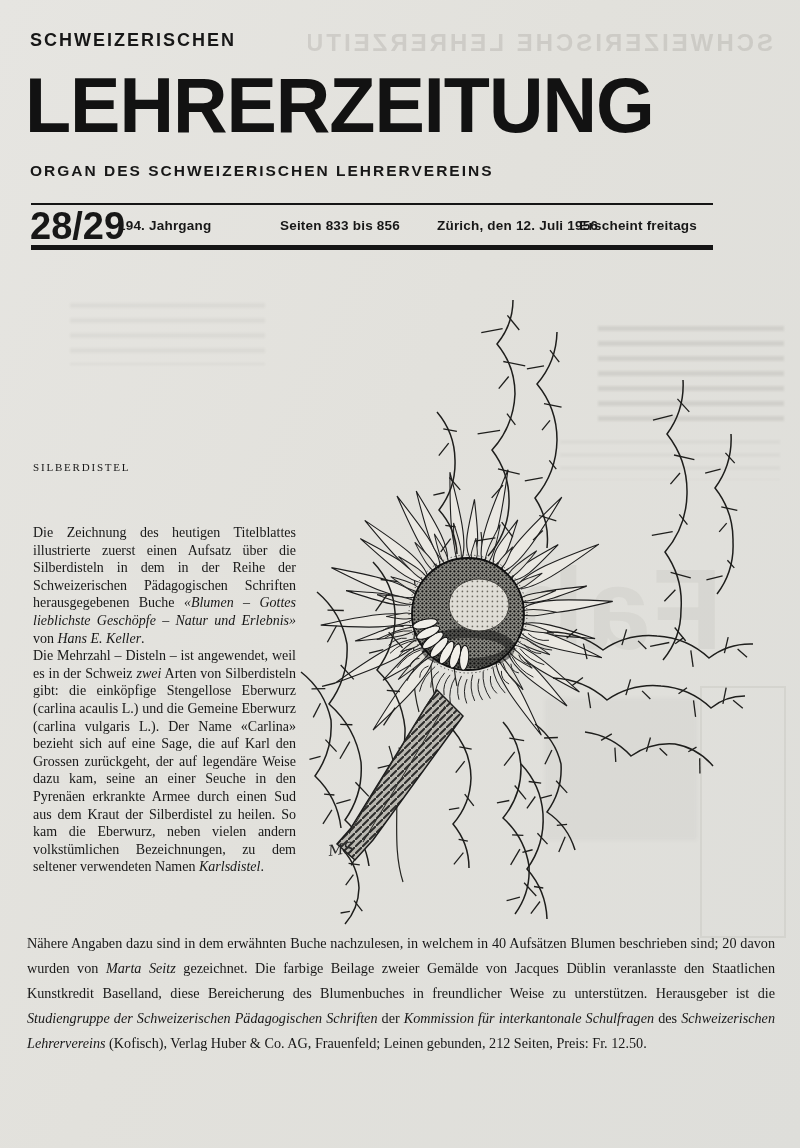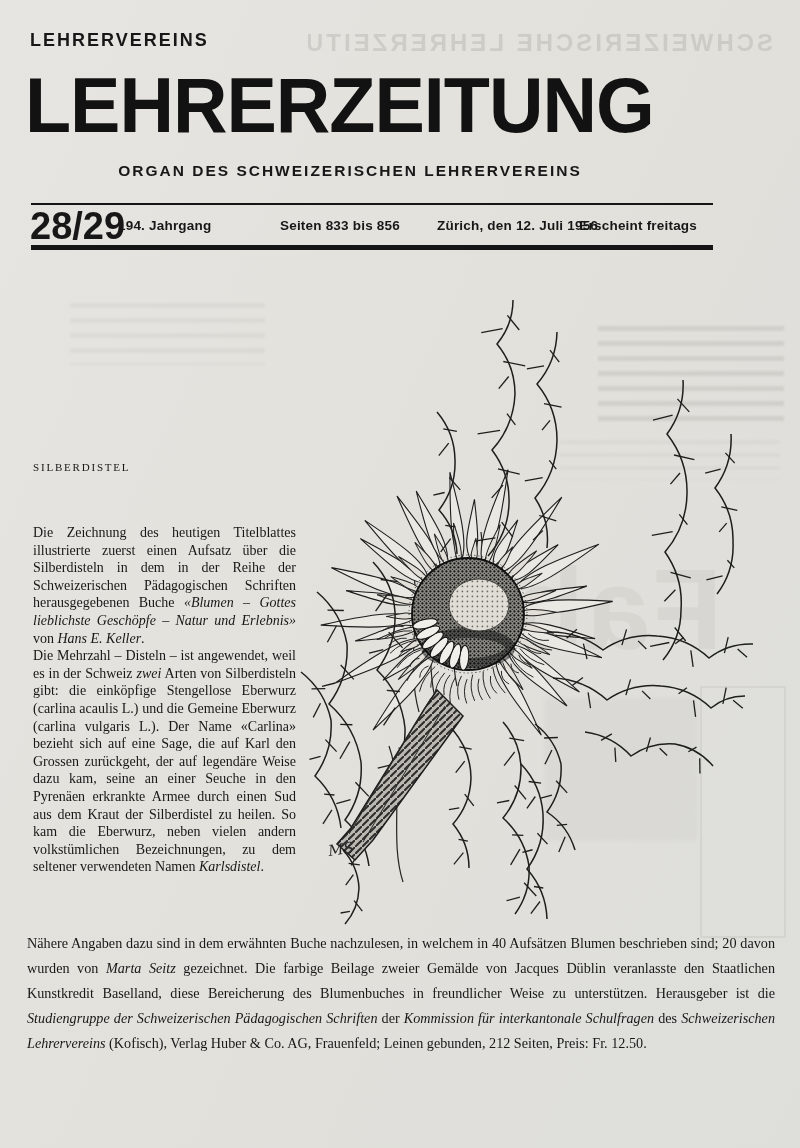--- a/index.html
+++ b/index.html
@@ -20,21 +20,21 @@
   .ghost-ad{left:512px;top:552px;font-family:"Liberation Sans",sans-serif;font-weight:700;
      font-size:115px;line-height:1;color:rgba(70,68,62,.055);transform:scaleX(-1);letter-spacing:2px;}
   .ghost-band{left:545px;top:698px;width:152px;height:142px;background:rgba(70,68,62,.035);filter:blur(2px);}
   .ghost-box{left:700px;top:686px;width:82px;height:248px;border:2px solid rgba(70,68,62,.07);}
   
   .kicker{position:absolute;left:30px;top:31px;font-family:"Liberation Sans",sans-serif;
      font-weight:700;font-size:18px;line-height:1;letter-spacing:2px;}
   .title{position:absolute;left:25px;top:67px;margin:0;white-space:nowrap;
      font-family:"Liberation Sans",sans-serif;font-weight:700;font-size:77px;line-height:1;
      letter-spacing:-1px;transform:scaleX(.98);transform-origin:left top;color:#121212;}
-  .subtitle{position:absolute;left:30px;top:163px;width:640px;text-align:center;
+  .subtitle{position:absolute;left:30px;top:163px;width:640px;text-align:left;
      font-family:"Liberation Sans",sans-serif;font-weight:700;font-size:15.5px;line-height:1;letter-spacing:2px;}
   
   .rule{position:absolute;left:31px;width:682px;background:#151515;}
   .rule-thin{top:203px;height:2px;}
   .rule-thick{top:245px;height:5px;}
   .issue-no{position:absolute;left:30px;top:207px;font-family:"Liberation Sans",sans-serif;
      font-weight:700;font-size:38px;line-height:1;}
   .meta{position:absolute;top:219px;font-family:"Liberation Sans",sans-serif;
      font-weight:700;font-size:13.5px;line-height:1;letter-spacing:.2px;}
   .meta-volume{left:118px;} .meta-pages{left:280px;} .meta-date{left:437px;}
@@ -63,21 +63,21 @@
 
   <div class="ghost ghost-masthead">SCHWEIZERISCHE LEHRERZEITUNG</div>
   <div class="ghost ghost-lines-a"></div>
   <div class="ghost ghost-lines-b"></div>
   <div class="ghost ghost-lines-c"></div>
   <div class="ghost ghost-ad">Fab</div>
   <div class="ghost ghost-band"></div>
   <div class="ghost ghost-box"></div>
 
   <header>
-    <div class="kicker">LEHRERVEREINS</div>
+    <div class="kicker">SCHWEIZERISCHEN</div>
     <h1 class="title">LEHRERZEITUNG</h1>
     <div class="subtitle">ORGAN DES SCHWEIZERISCHEN LEHRERVEREINS</div>
   </header>
 
   <div class="rule rule-thin"></div>
   <div>
     <span class="issue-no">28/29</span>
     <span class="meta meta-volume">194. Jahrgang</span>
     <span class="meta meta-pages">Seiten 833 bis 856</span>
     <span class="meta meta-date">Zürich, den 12. Juli 1956</span>

